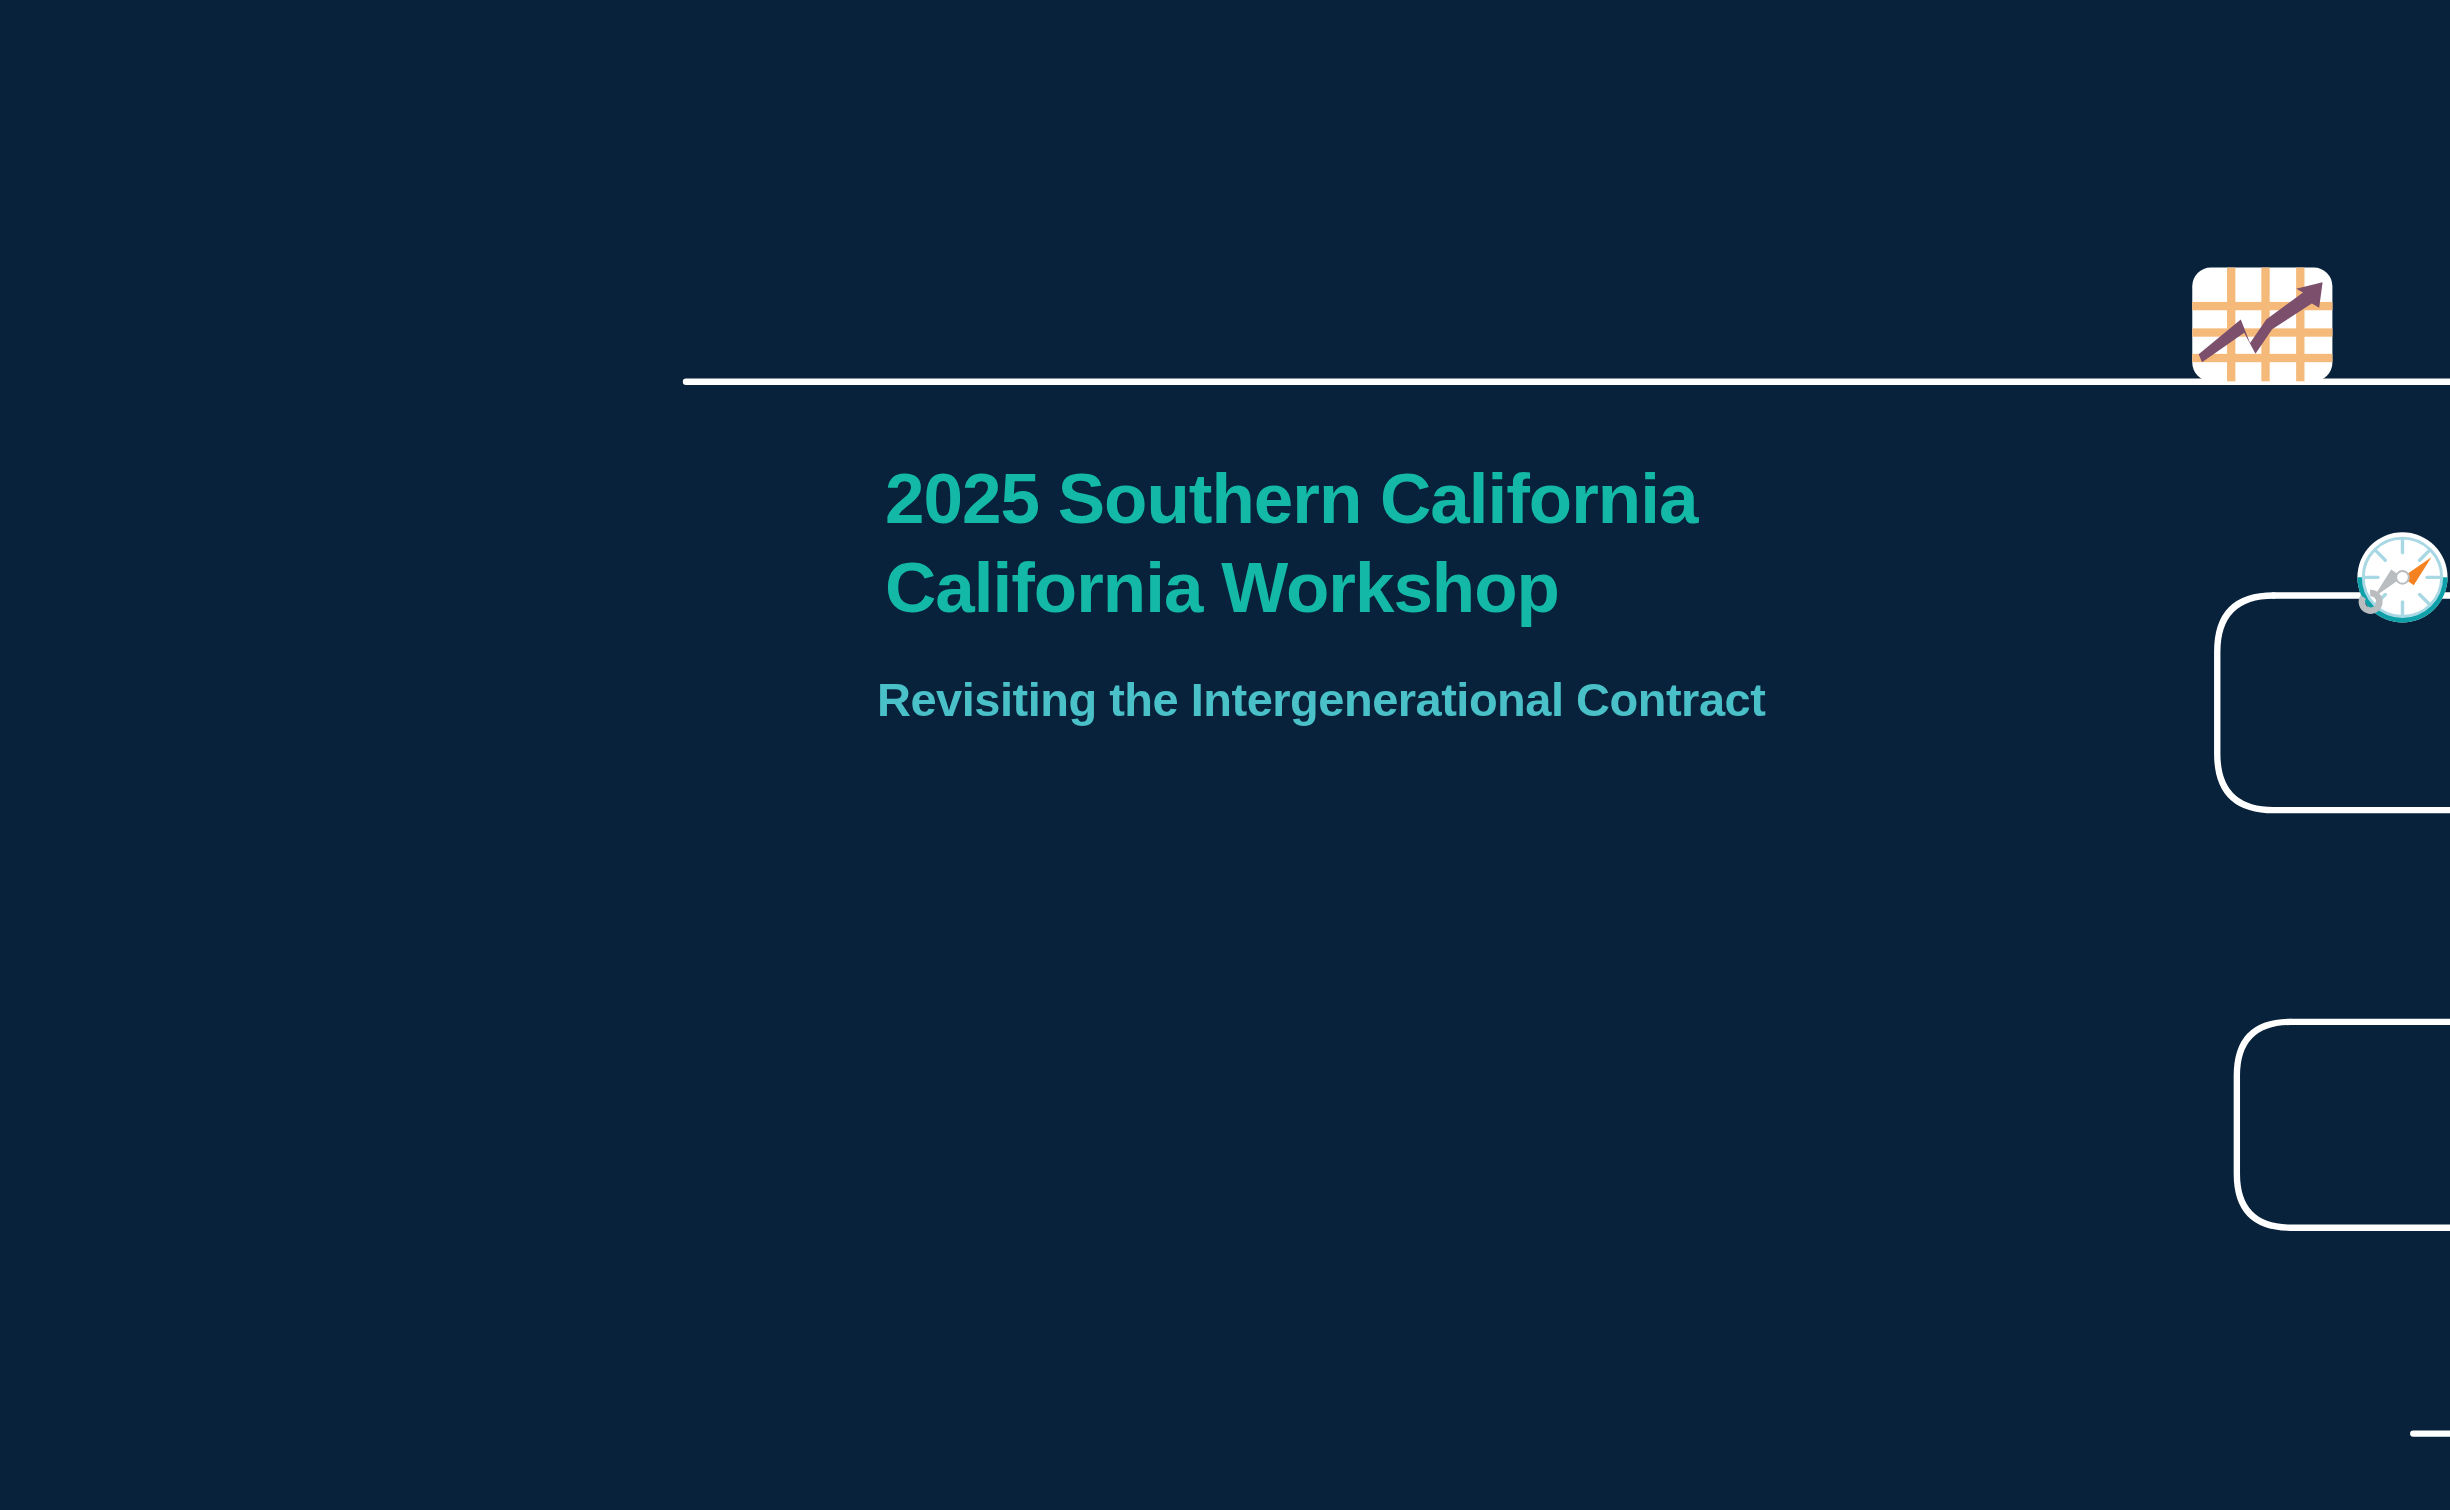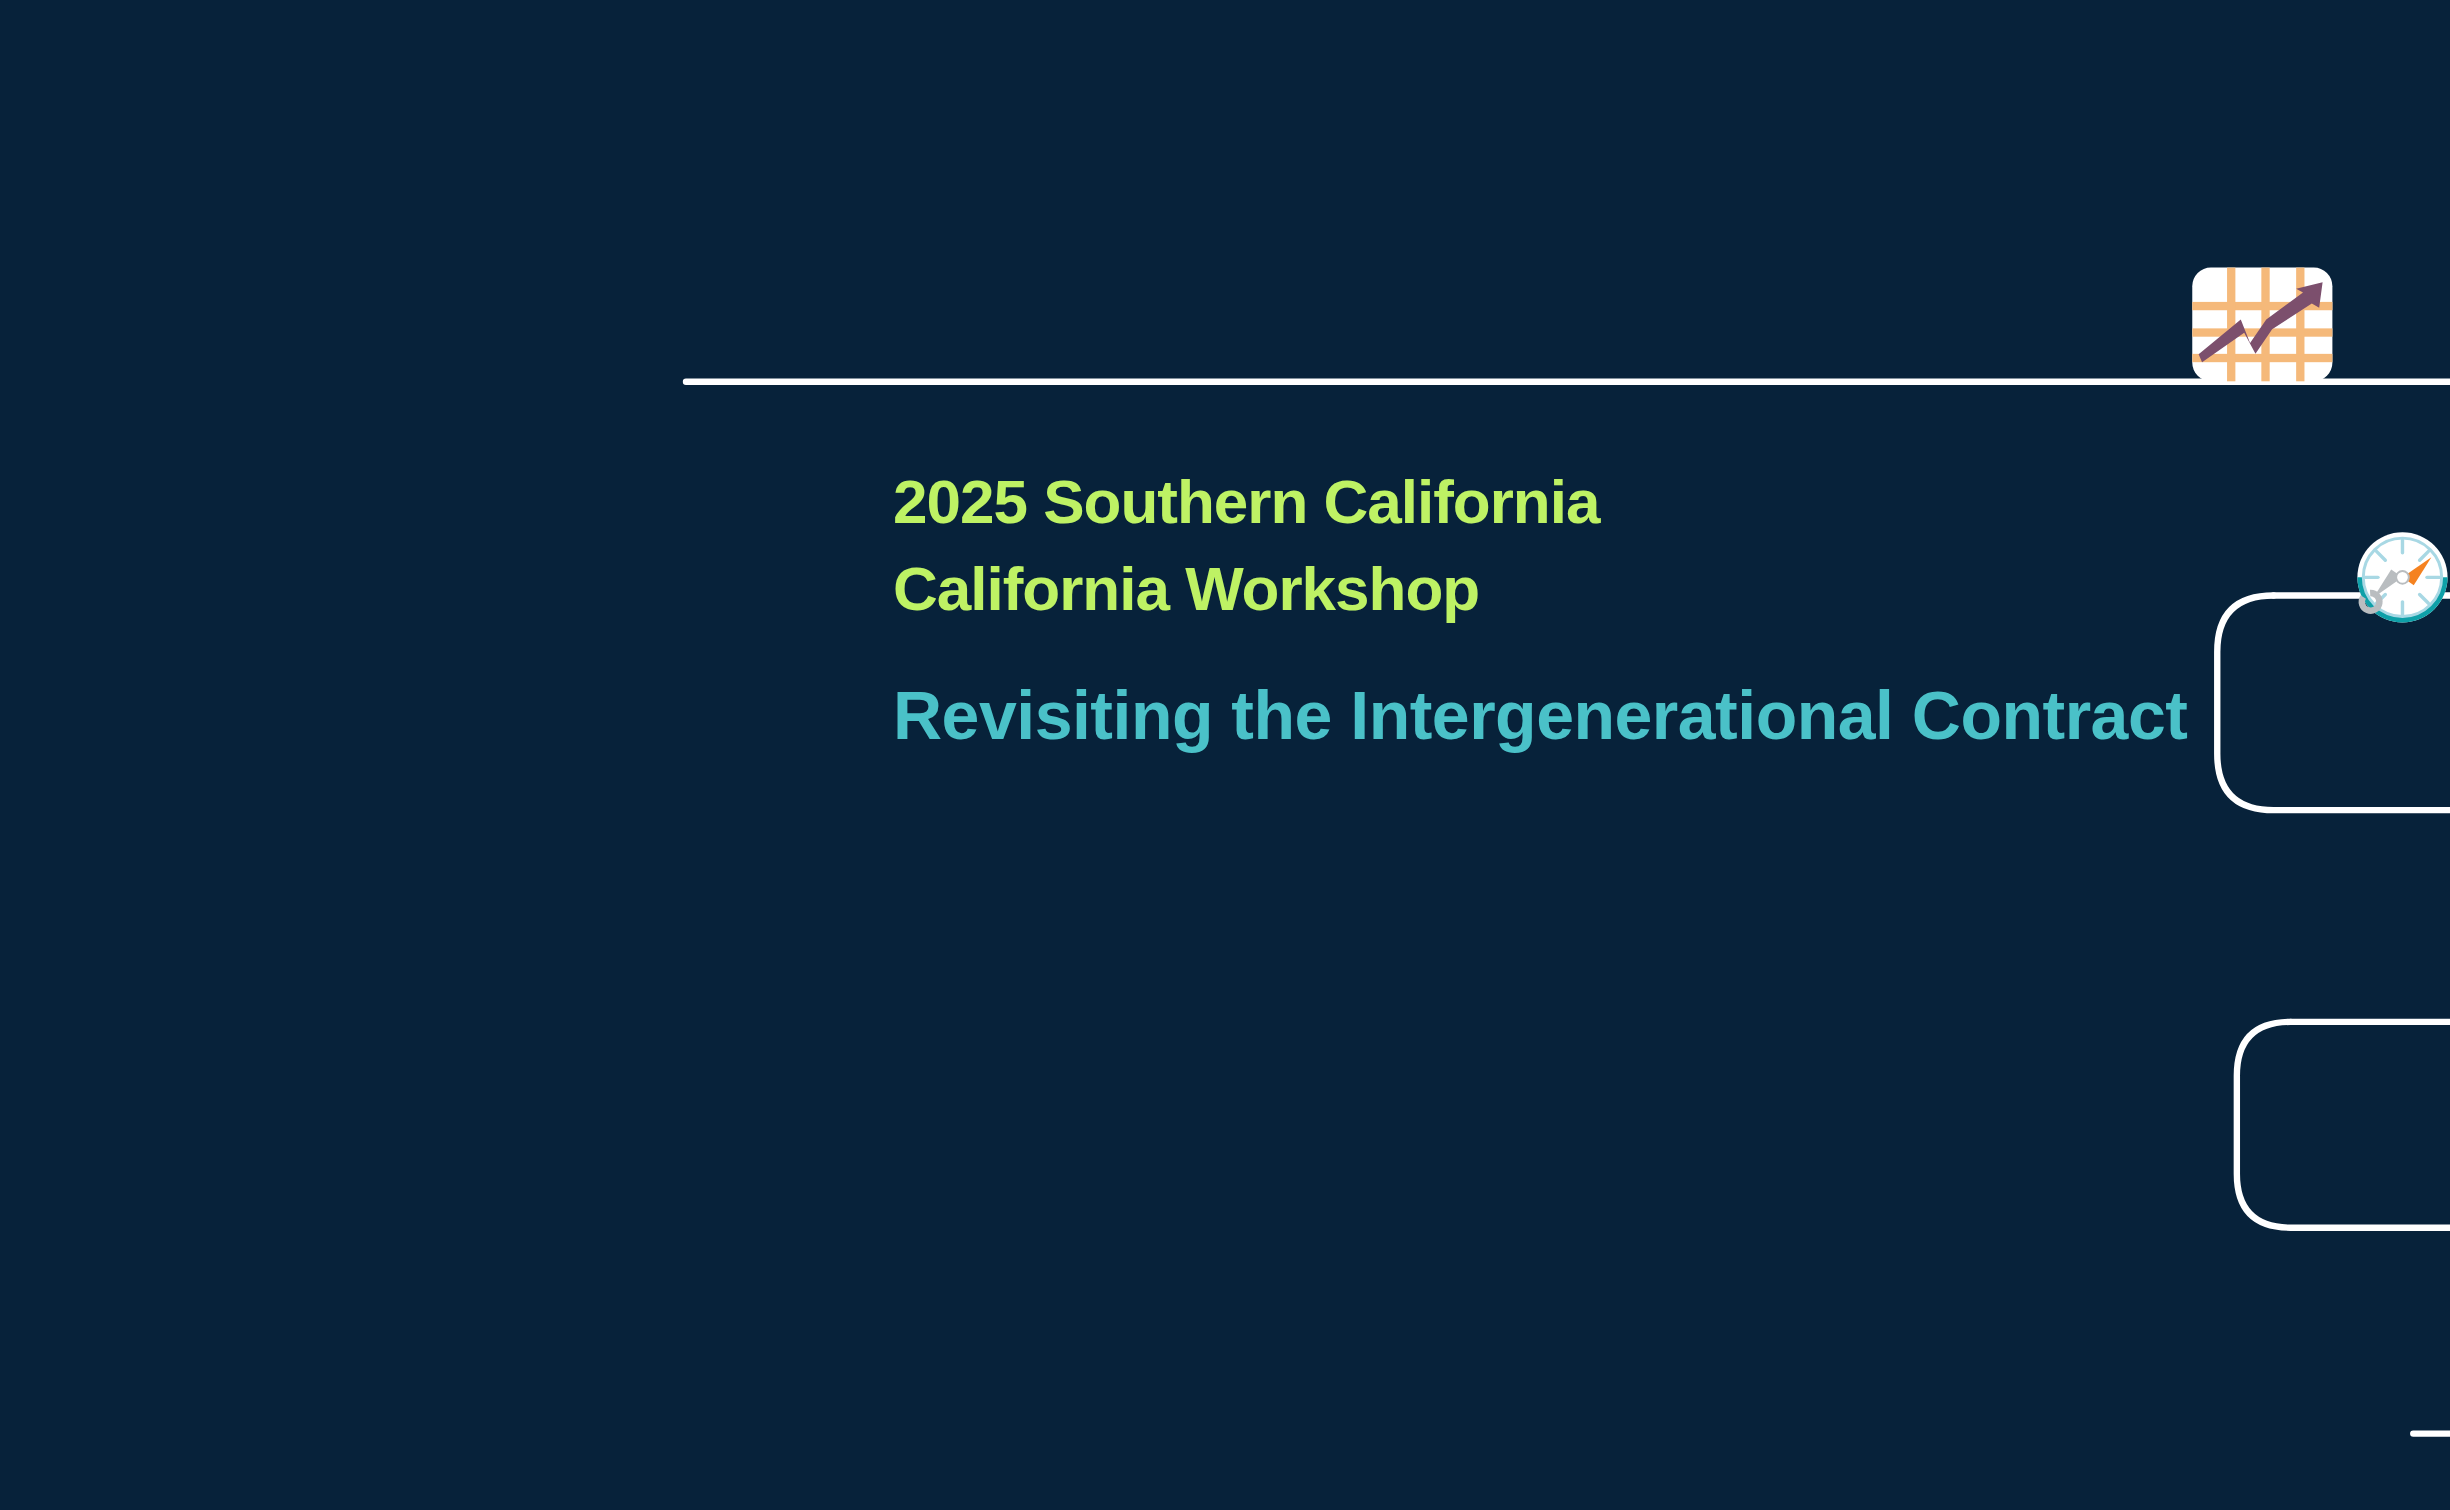--- a/index.html
+++ b/index.html
@@ -29,36 +29,36 @@
   }
   .title-block {
     position: absolute;
     left: 877px;
     top: 451px;
     width: 1470px;
   }
   .title-line {
     font-family: "Liberation Sans", sans-serif;
     font-weight: bold;
-    font-size: 62px;
+    font-size: 71px;
     line-height: 1.14;
     letter-spacing: -1px;
-    color: #bef264;
+    color: #14b8a6;
     white-space: nowrap;
-    margin: 16px;
+    margin: 8px;
   }
   .subtitle-line {
     font-family: "Liberation Sans", sans-serif;
     font-weight: bold;
-    font-size: 68px;
+    font-size: 47px;
     line-height: 1.2;
     letter-spacing: -0.5px;
     color: #4ac1c8;
     white-space: nowrap;
-    margin: 16px;
+    margin: 0;
     padding-top: 35px;
   }
 </style>
 </head>
 <body>
 
 <div id="stage">
 
   <svg id="banner-svg" viewBox="0 0 8000 3083" preserveAspectRatio="none" xmlns="http://www.w3.org/2000/svg">
     <rect x="0" y="0" width="8000" height="3083" fill="#07223a"></rect>

